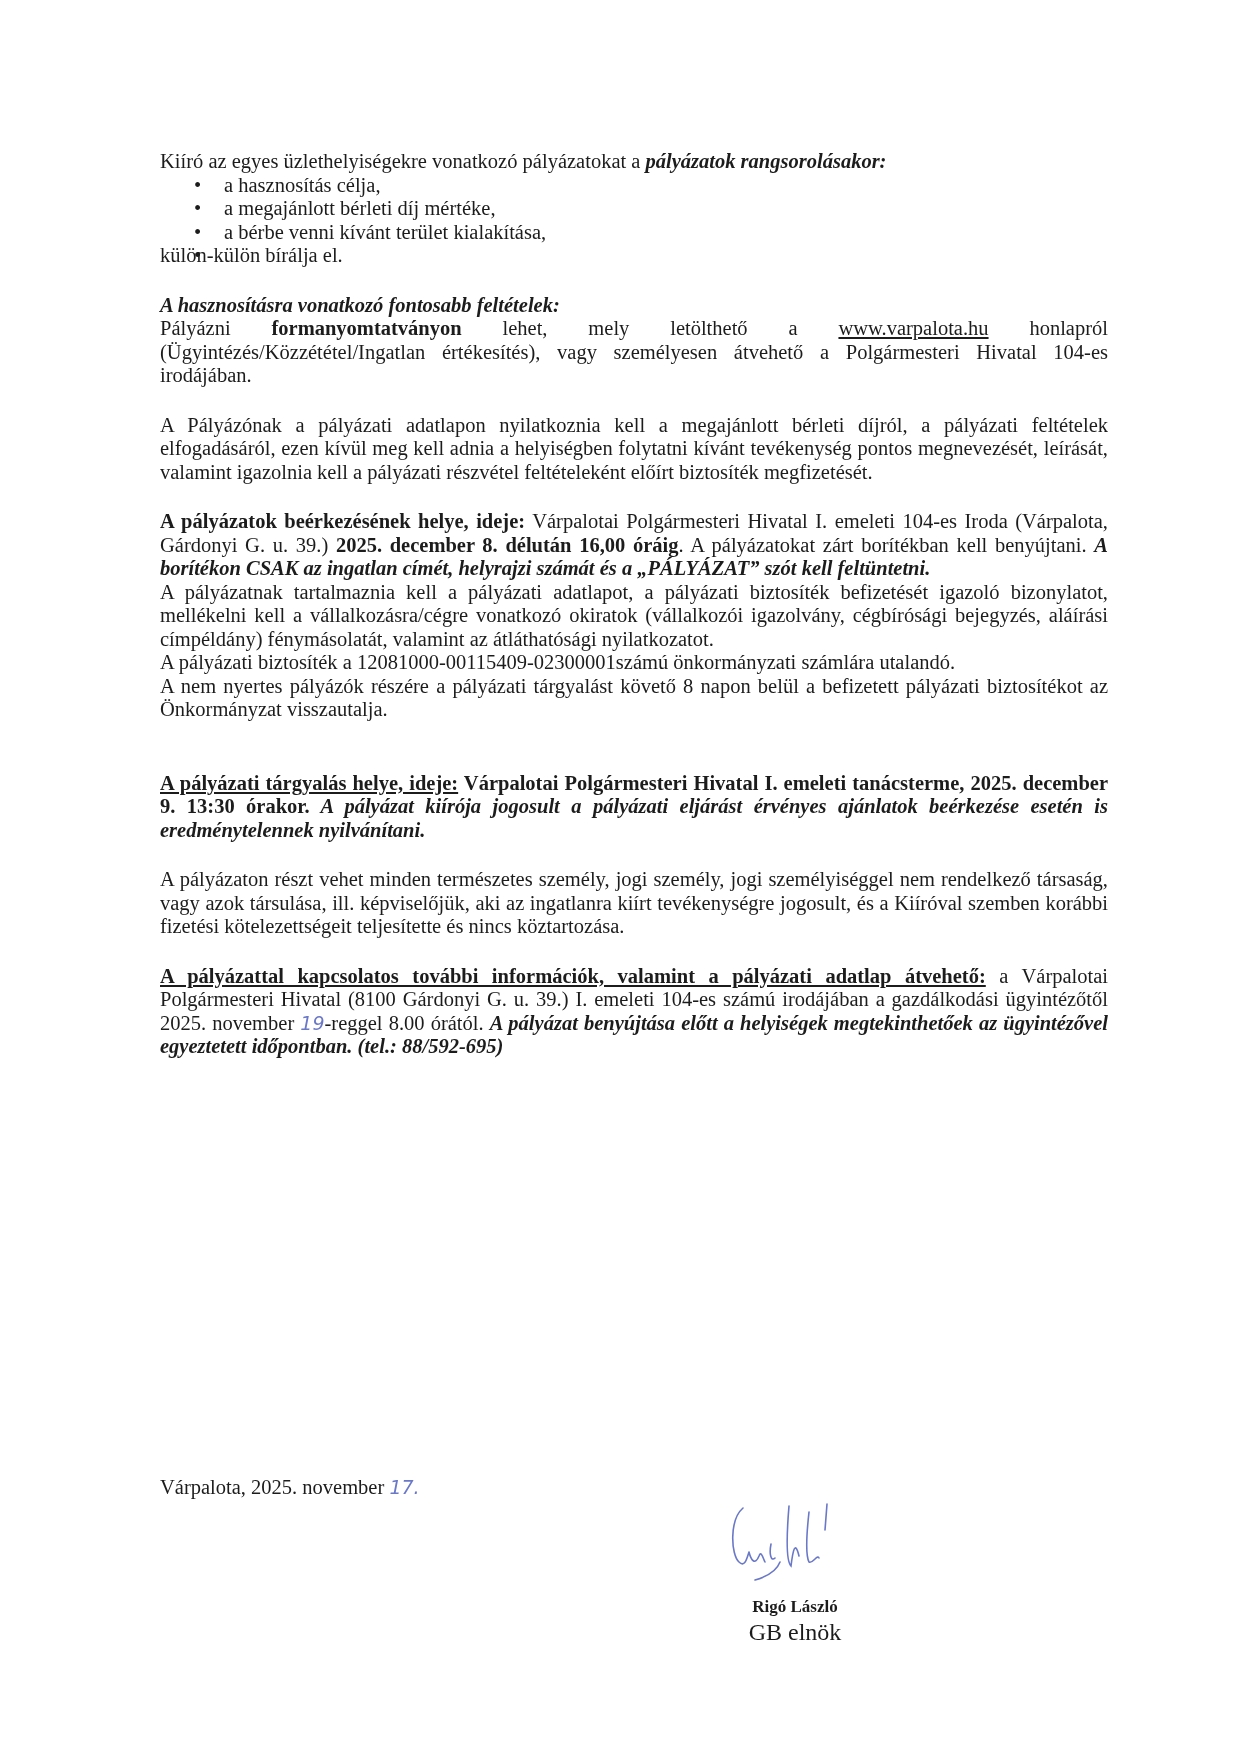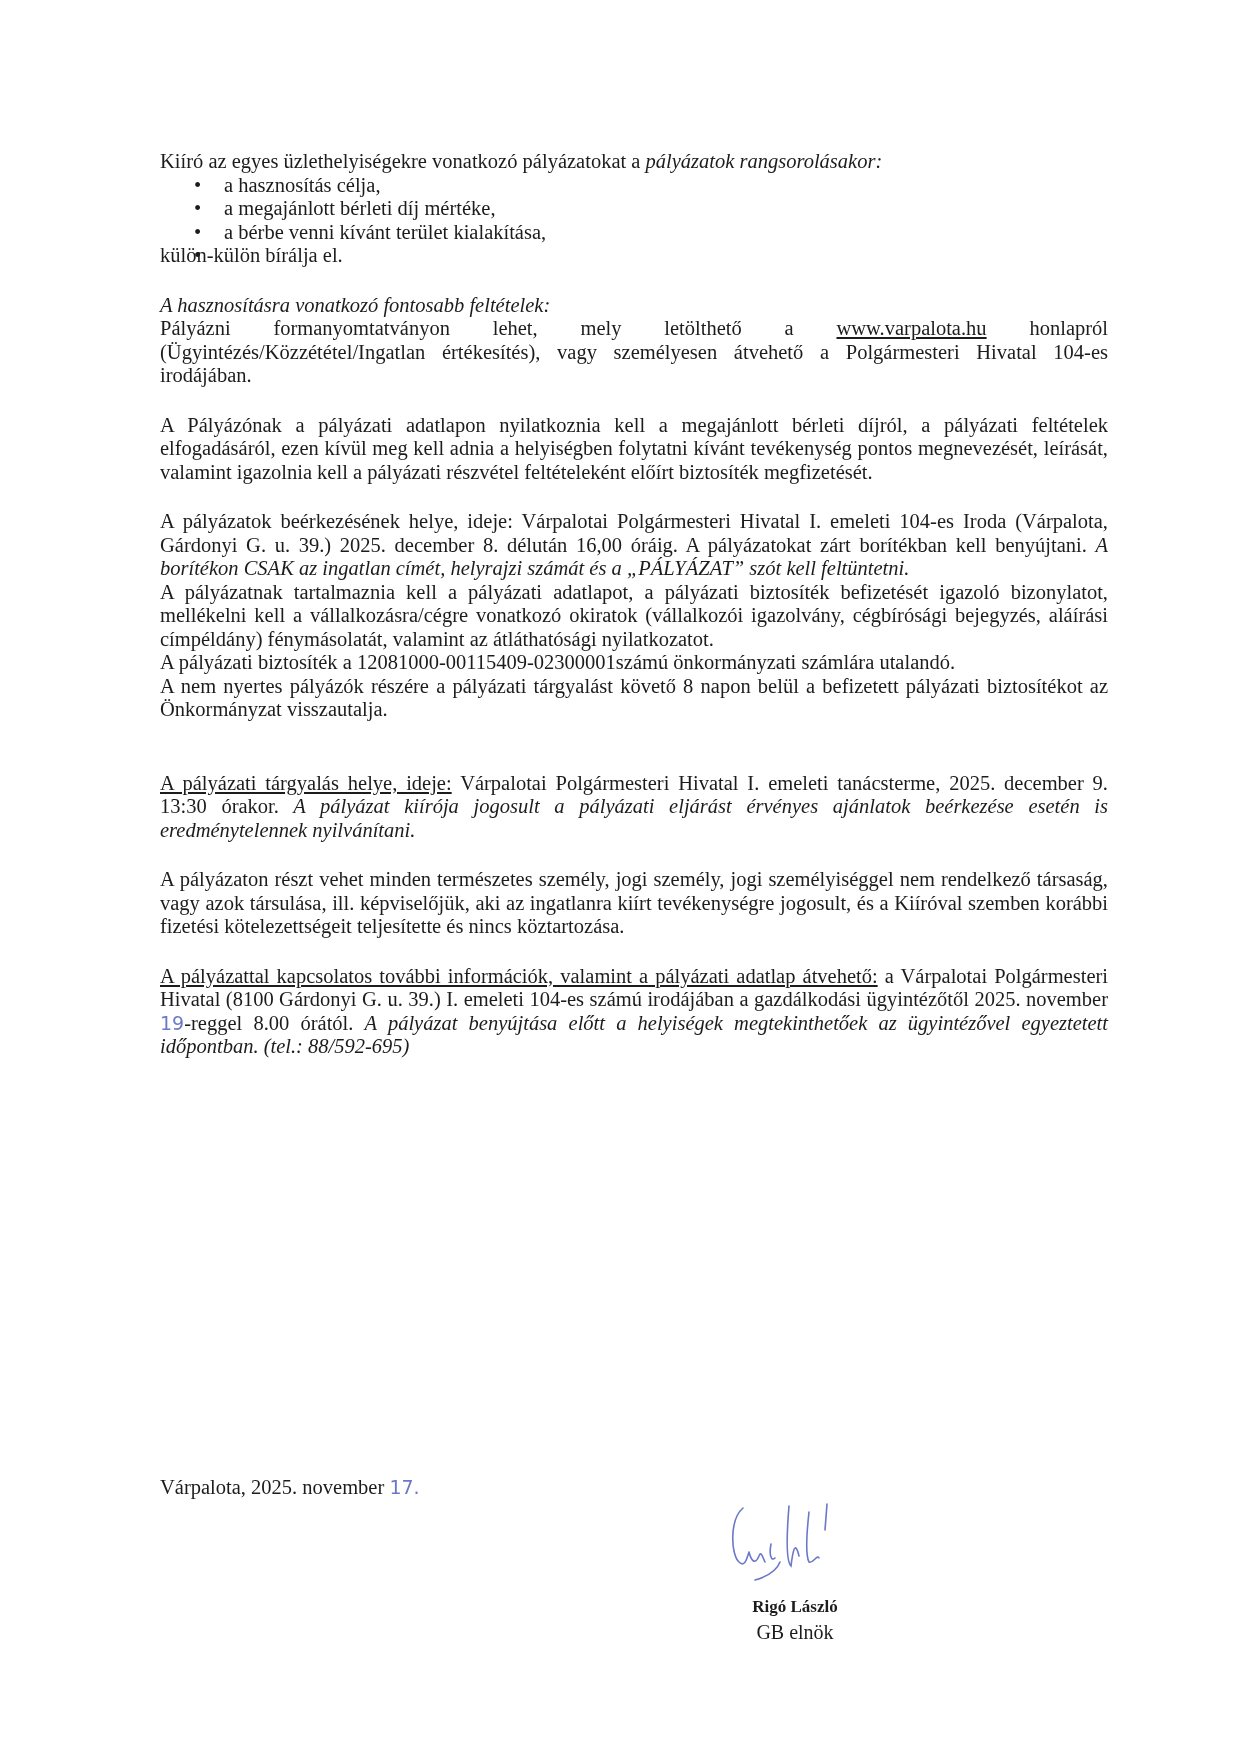--- a/index.html
+++ b/index.html
@@ -3,35 +3,35 @@
   <meta charset="utf-8">
   <style>
     html, body { margin: 0; padding: 0; background: #ffffff; }
     body {
       width: 1240px; height: 1754px; position: relative; overflow: hidden;
       font-family: "Liberation Serif", "DejaVu Serif", serif;
       color: #1c1c1c;
     }
     .page { position: absolute; left: 160px; top: 150px; width: 948px; }
     .p { font-size: 20.5px; line-height: 23.5px; text-align: justify; margin: 0; }
-    .b { font-weight: normal; }
+    .b { font-weight: bold; }
     .i { font-style: italic; }
     .u { text-decoration: underline; }
     .link { text-decoration: underline; color: #1c1c1c; }
     ul.bullets { list-style: none; margin: 0; padding: 0 0 0 34px; }
     ul.bullets li { font-size: 20.5px; line-height: 23.5px; position: relative; padding-left: 30px; }
     ul.bullets li .bullet { position: absolute; left: 0; top: 0; }
     .gap-m { height: 26px; }
     .gap-l { height: 50px; }
-    .hand { font-family: "DejaVu Sans", sans-serif; color: #6a78c8; font-size: 19px; }
+    .hand { font-family: "DejaVu Sans", sans-serif; color: #6a78c8; font-style: italic; font-size: 19px; }
     .date-line { font-size: 20.5px; position: absolute; left: 160px; top: 1476px; }
     .sign-block { position: absolute; left: 695px; top: 1500px; width: 200px; text-align: center; }
     .signature { display: block; width: 110px; height: 95px; margin: 0 auto 0 30px; }
     .sig-name { font-size: 17px; font-weight: bold; line-height: 24px; }
-    .sig-title { font-size: 20px; line-height: 26px; }
+    .sig-title { font-size: 24px; line-height: 26px; }
   </style>
 </head>
 <body>
 
 <div class="page">
 
   <p class="p">
     <span>Kiíró az egyes üzlethelyiségekre vonatkozó pályázatokat a </span><span class="b i">pályázatok rangsorolásakor:</span>
   </p>
   <ul class="bullets">

